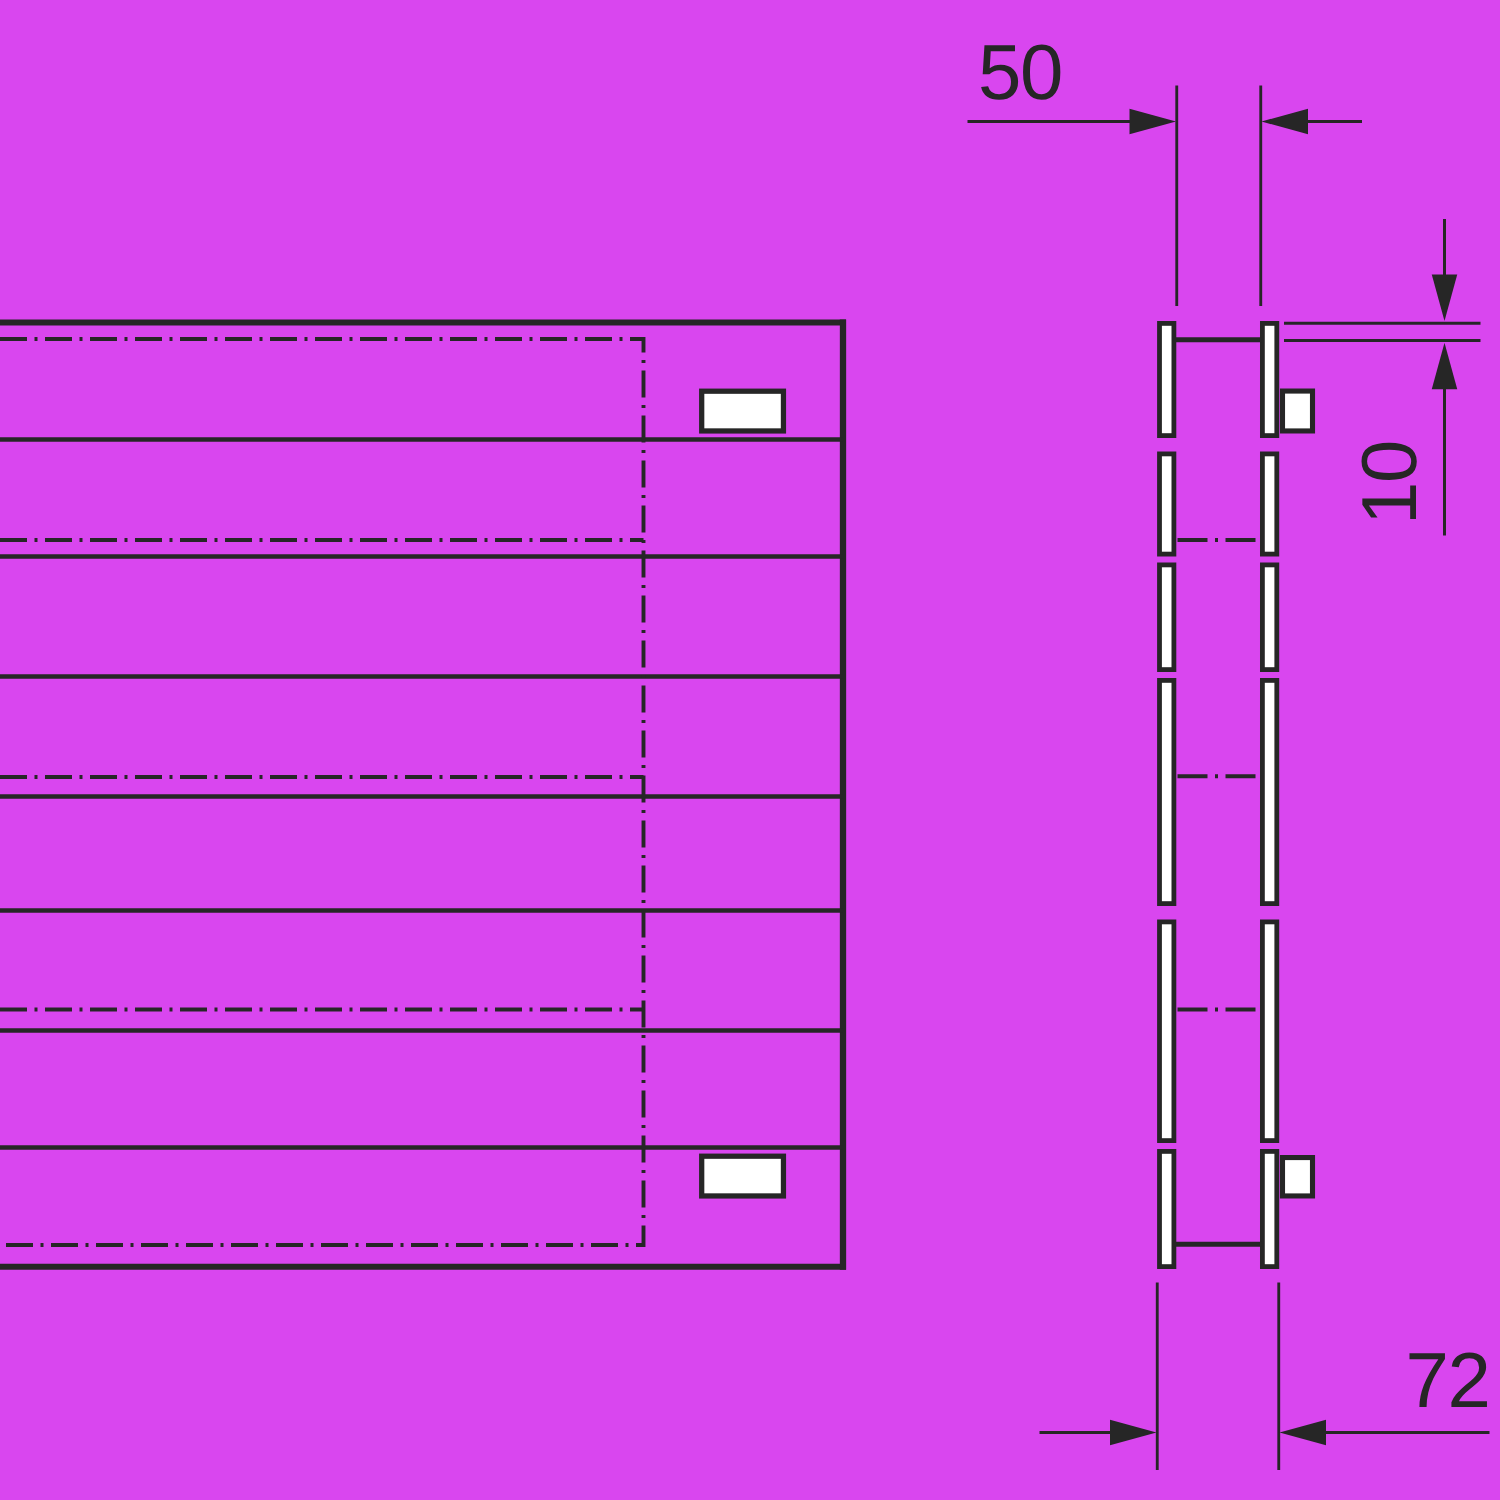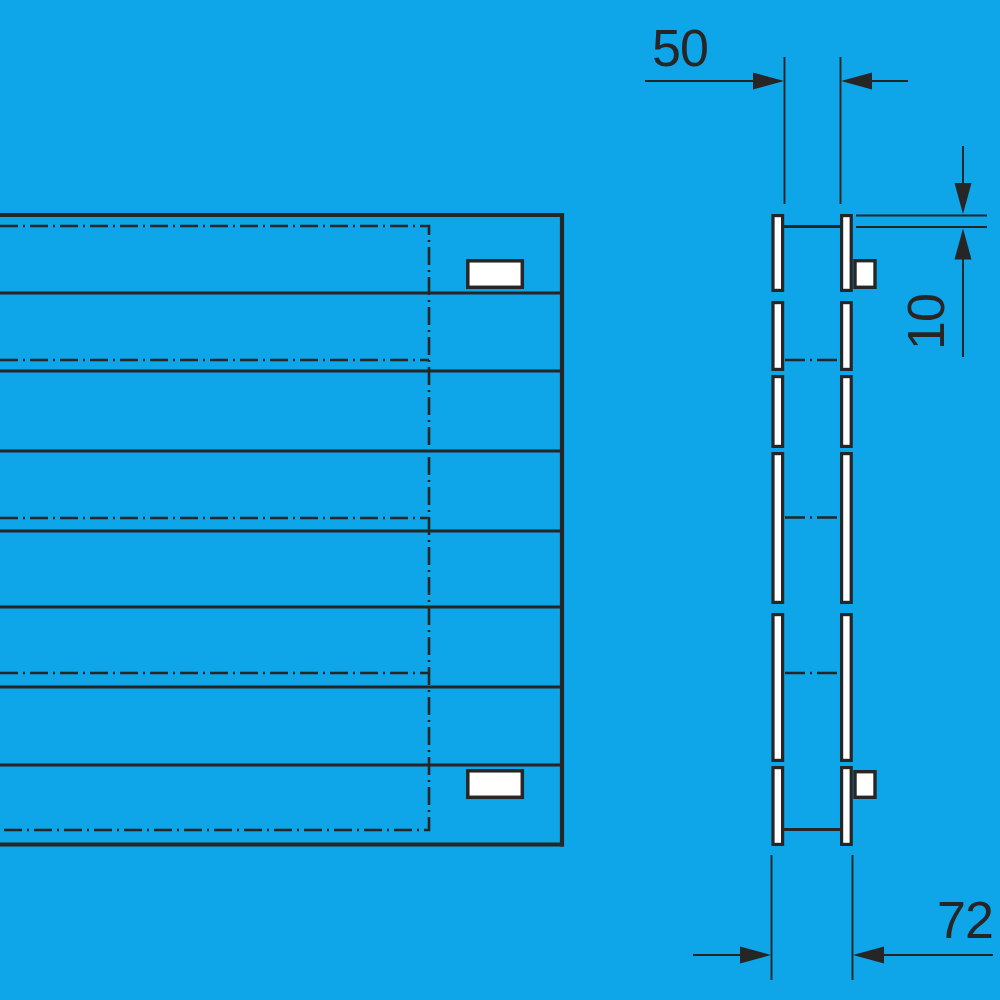--- a/index.html
+++ b/index.html
@@ -1,16 +1,16 @@
 <!DOCTYPE html>
 <html><head>
 <meta charset="utf-8">
 <style>
   html,body{margin:0;padding:0;background:#ffffff;}
-  .canvas{width:1000px;height:1000px;position:relative;background:#0ea5e9;}
+  .canvas{width:1000px;height:1000px;position:relative;background:#d946ef;}
   svg{display:block;}
   text{font-family:"Liberation Sans","DejaVu Sans",sans-serif;font-weight:400;fill:#262626;letter-spacing:-1px;}
 </style>
 </head>
 <body>
 
 <div class="canvas">
 <svg width="1000" height="1000" viewBox="0 0 1000 1000" xmlns="http://www.w3.org/2000/svg">
 
   <g stroke="#262626" fill="none">

